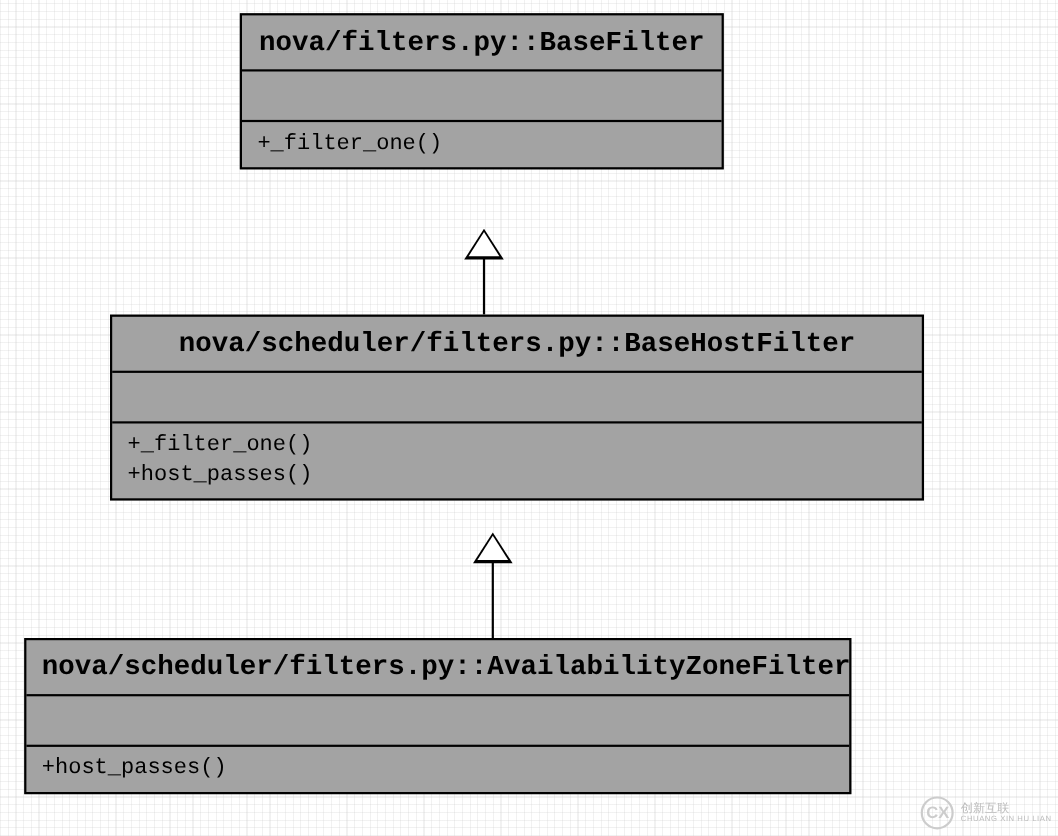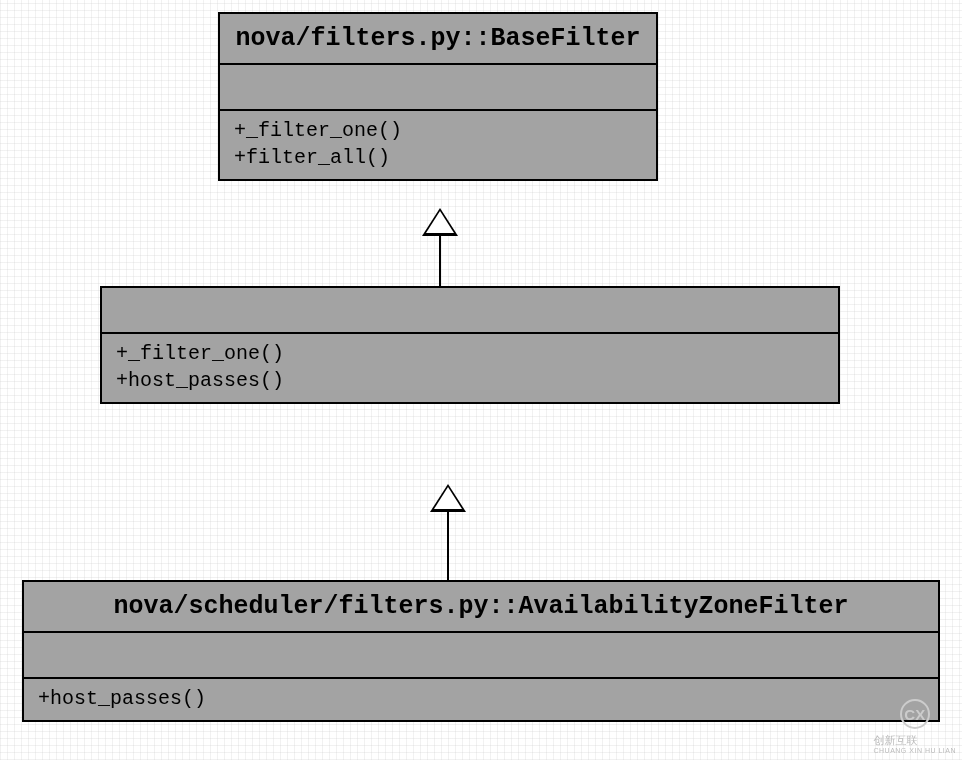--- a/index.html
+++ b/index.html
@@ -74,21 +74,20 @@
     .watermark {
       position: absolute;
       right: 6px;
       bottom: 6px;
       display: flex;
       align-items: center;
       gap: 6px;
       color: #bbb;
       font-family: "Microsoft YaHei", Arial, sans-serif;
       font-size: 13px;
-      flex-direction: column;
     }
     .wm-icon {
       width: 26px;
       height: 26px;
       border-radius: 50%;
       border: 2px solid #ccc;
       display: flex;
       align-items: center;
       justify-content: center;
       font-family: Arial, sans-serif;
@@ -101,43 +100,43 @@
     .wm-text .en { font-size: 7px; letter-spacing: 0.5px; }
   </style>
 </head>
 <body>
 
 <div class="class-box" style="left:218px; top:12px; width:440px;">
   <div class="compartment title">nova/filters.py::BaseFilter</div>
   <div class="compartment attrs"></div>
   <div class="compartment ops">
     <div>+_filter_one()</div>
-    <div>+filter_all()</div>
   </div>
 </div>
 
 <div class="connector" style="left:422px; top:208px; width:36px; height:78px;">
   <div class="connector-tri" style="left:0; top:0;"></div>
   <div class="connector-line" style="left:17px; top:26px; height:52px;"></div>
 </div>
 
 <div class="class-box" style="left:100px; top:286px; width:740px;">
+  <div class="compartment title">nova/scheduler/filters.py::BaseHostFilter</div>
   <div class="compartment attrs"></div>
   <div class="compartment ops">
     <div>+_filter_one()</div>
     <div>+host_passes()</div>
   </div>
 </div>
 
 <div class="connector" style="left:430px; top:484px; width:36px; height:96px;">
   <div class="connector-tri" style="left:0; top:0;"></div>
   <div class="connector-line" style="left:17px; top:26px; height:70px;"></div>
 </div>
 
-<div class="class-box" style="left:22px; top:580px; width:918px;">
+<div class="class-box" style="left:22px; top:580px; width:752px;">
   <div class="compartment title">nova/scheduler/filters.py::AvailabilityZoneFilter</div>
   <div class="compartment attrs"></div>
   <div class="compartment ops">
     <div>+host_passes()</div>
   </div>
 </div>
 
 <div class="watermark">
   <div class="wm-icon">CX</div>
   <div class="wm-text">

